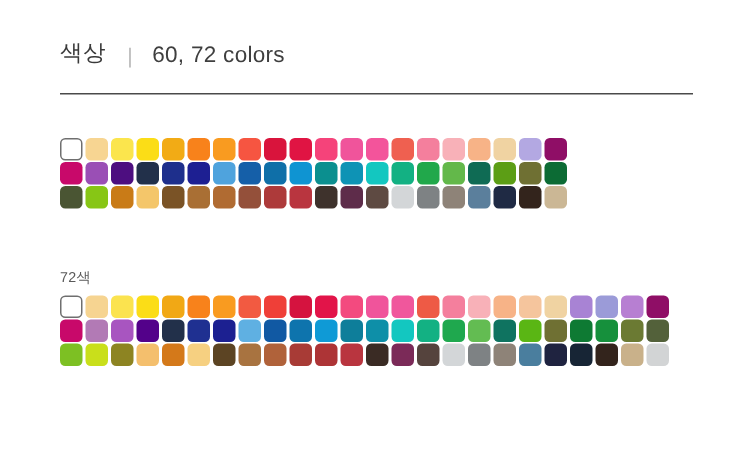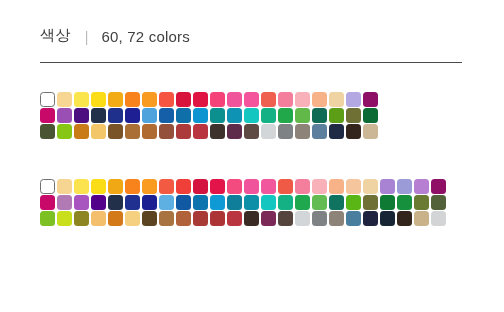--- a/index.html
+++ b/index.html
@@ -158,20 +158,21 @@
         <div class="swatch" style="background: rgb(126, 130, 132);"></div>
         <div class="swatch" style="background: rgb(142, 131, 120);"></div>
         <div class="swatch" style="background: rgb(91, 127, 156);"></div>
         <div class="swatch" style="background: rgb(31, 42, 68);"></div>
         <div class="swatch" style="background: rgb(51, 36, 28);"></div>
         <div class="swatch" style="background: rgb(203, 183, 149);"></div>
       </div>
   </div>
 
   <div class="section" id="section-72">
+    <div class="section-label">72색</div>
     <div class="grid cols-24">
         <div class="swatch is-white" style="background: rgb(255, 255, 255);"></div>
         <div class="swatch" style="background: rgb(246, 212, 145);"></div>
         <div class="swatch" style="background: rgb(251, 227, 79);"></div>
         <div class="swatch" style="background: rgb(251, 221, 23);"></div>
         <div class="swatch" style="background: rgb(241, 168, 21);"></div>
         <div class="swatch" style="background: rgb(248, 130, 27);"></div>
         <div class="swatch" style="background: rgb(249, 155, 32);"></div>
         <div class="swatch" style="background: rgb(242, 90, 65);"></div>
         <div class="swatch" style="background: rgb(239, 63, 56);"></div>

